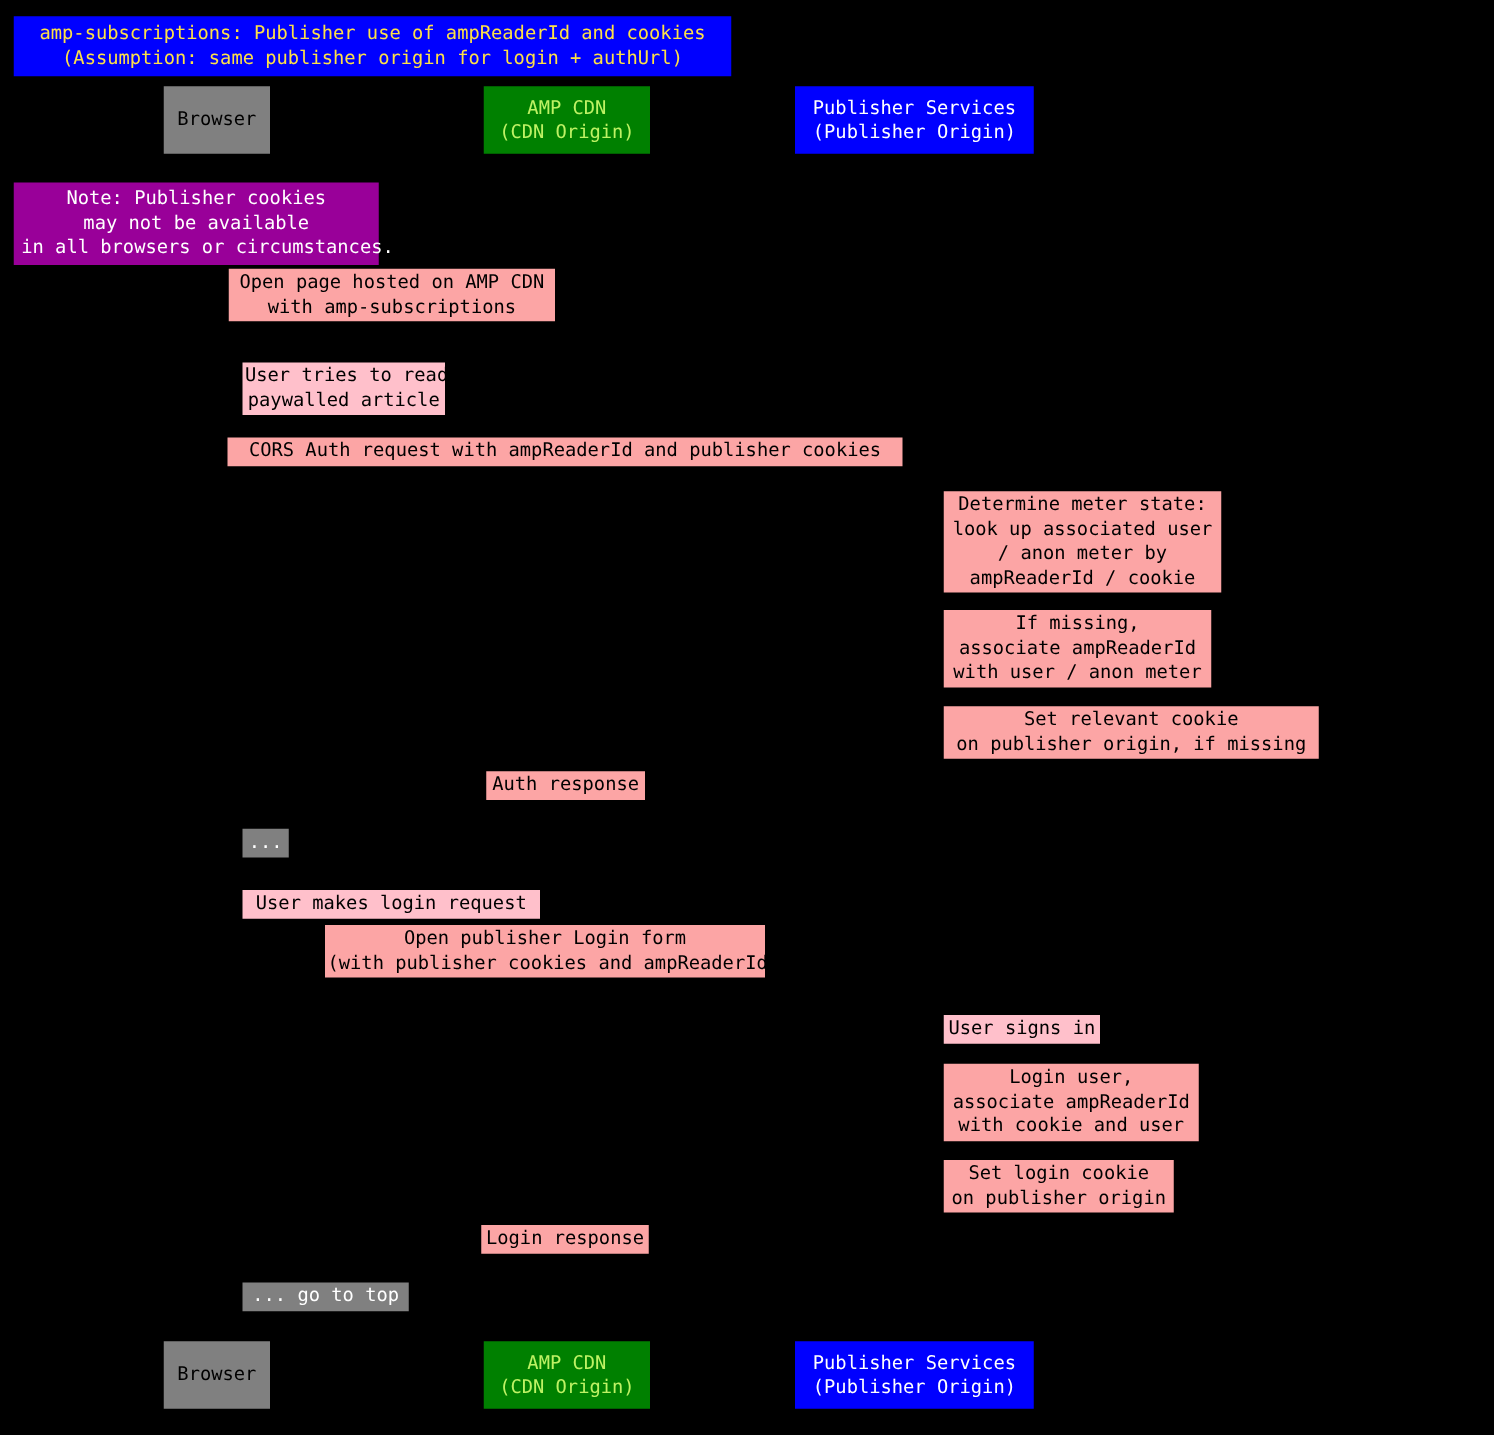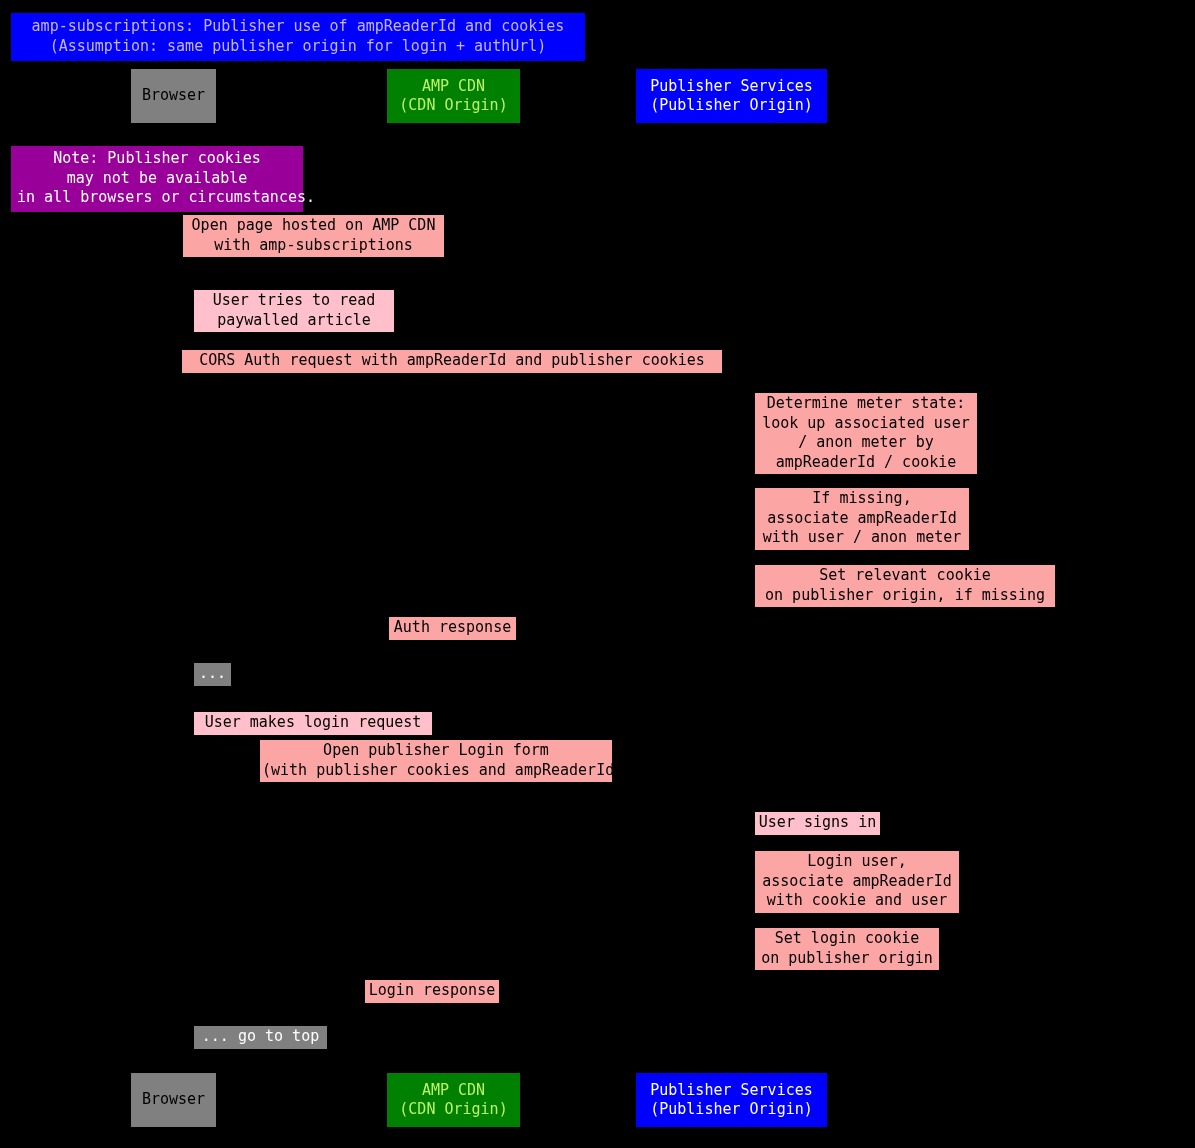--- a/index.html
+++ b/index.html
@@ -19,21 +19,21 @@
     box-sizing: border-box;
     text-align: center;
     white-space: pre;
     line-height: 19.5px;
     font-size: 15px;
     letter-spacing: 0px;
   }
   
   .title-banner {
     background: #0000ff;
-    color: #c4b5fd;
+    color: #fde047;
     padding: 4px 6px 5px 6px;
     text-align: center;
   }
   
   .participant {
     display: flex;
     align-items: center;
     justify-content: center;
   }
   .participant.browser {
@@ -97,21 +97,21 @@
 <div class="node participant publisher" style="left:636px; top:69px; width:191px; height:54px;">Publisher Services
 (Publisher Origin)</div>
 
 <div class="node note-purple" style="left:11px; top:146px; width:292px;">Note: Publisher cookies
 may not be available
 in all browsers or circumstances.</div>
 
 <div class="node msg" style="left:183px; top:215px; width:261px;">Open page hosted on AMP CDN
 with amp-subscriptions</div>
 
-<div class="node pink" style="left:194px; top:290px; width:200px;">User tries to read
+<div class="node pink" style="left:194px; top:290px; width:162px;">User tries to read
 paywalled article</div>
 
 <div class="node msg" style="left:182px; top:350px; width:540px;">CORS Auth request with ampReaderId and publisher cookies</div>
 
 <div class="node msg" style="left:755px; top:393px; width:222px;">Determine meter state:
 look up associated user
 / anon meter by
 ampReaderId / cookie</div>
 
 <div class="node msg" style="left:755px; top:488px; width:214px;">If missing,
@@ -132,21 +132,21 @@
 
 <div class="node pink" style="left:755px; top:812px; width:125px;">User signs in</div>
 
 <div class="node msg" style="left:755px; top:851px; width:204px;">Login user,
 associate ampReaderId
 with cookie and user</div>
 
 <div class="node msg" style="left:755px; top:928px; width:184px;">Set login cookie
 on publisher origin</div>
 
-<div class="node msg" style="left:365px; top:980px; width:134px;">Login response</div>
+<div class="node msg" style="left:385px; top:980px; width:134px;">Login response</div>
 
 <div class="node gray" style="left:194px; top:1026px; width:133px;">... go to top</div>
 
 <div class="node participant browser" style="left:131px; top:1073px; width:85px; height:54px;">Browser</div>
 
 <div class="node participant cdn" style="left:387px; top:1073px; width:133px; height:54px;">AMP CDN
 (CDN Origin)</div>
 
 <div class="node participant publisher" style="left:636px; top:1073px; width:191px; height:54px;">Publisher Services
 (Publisher Origin)</div>

